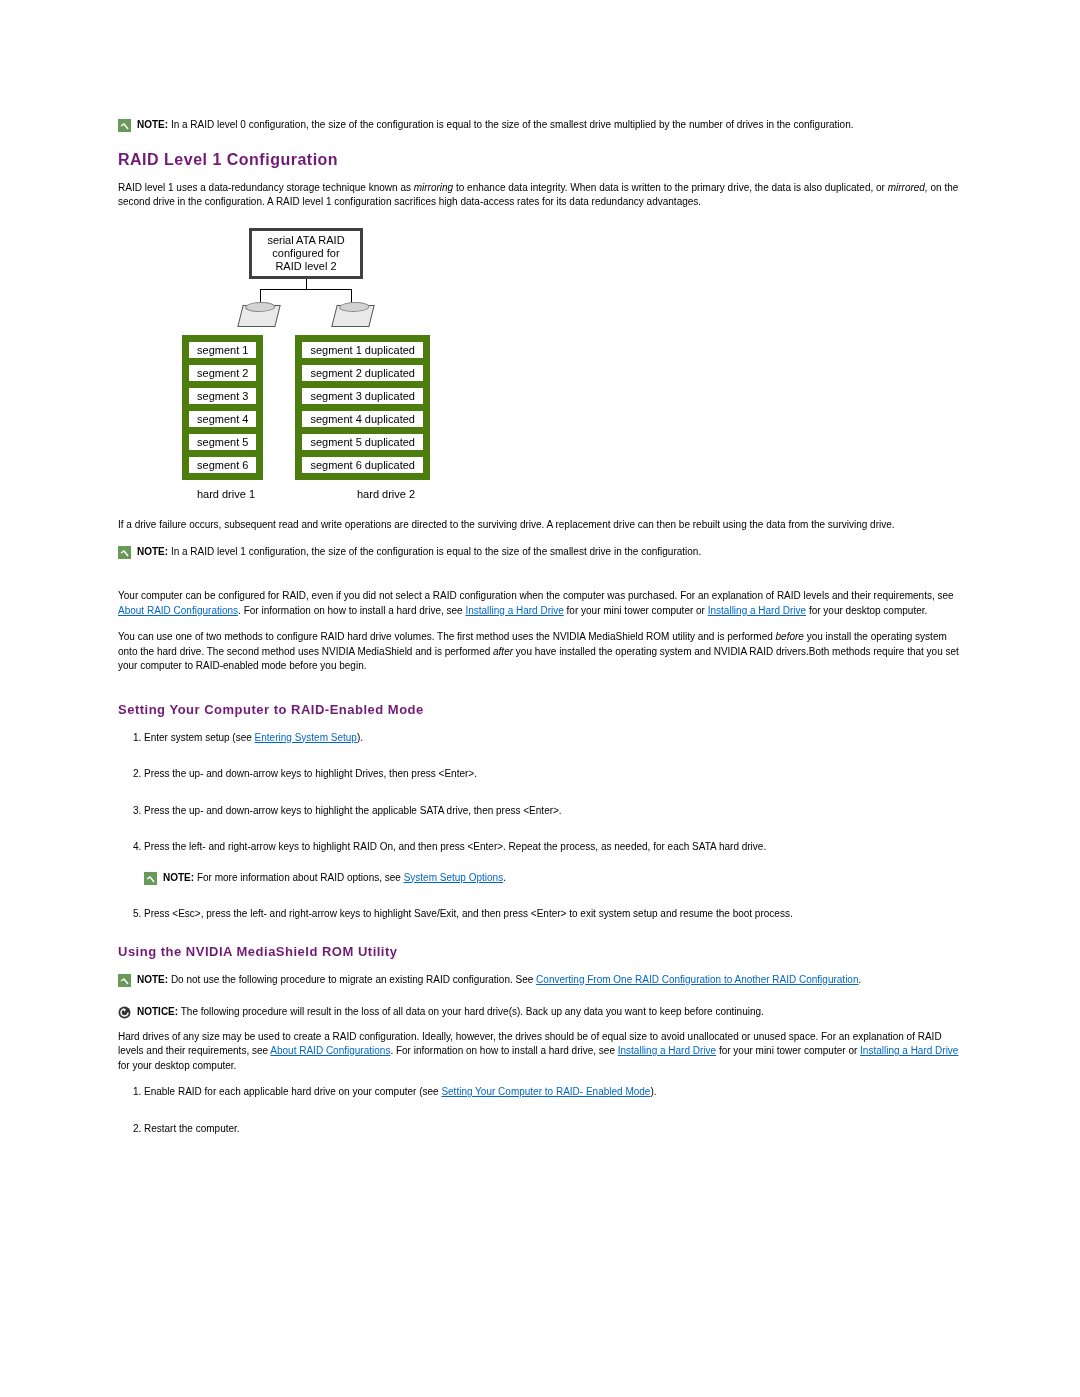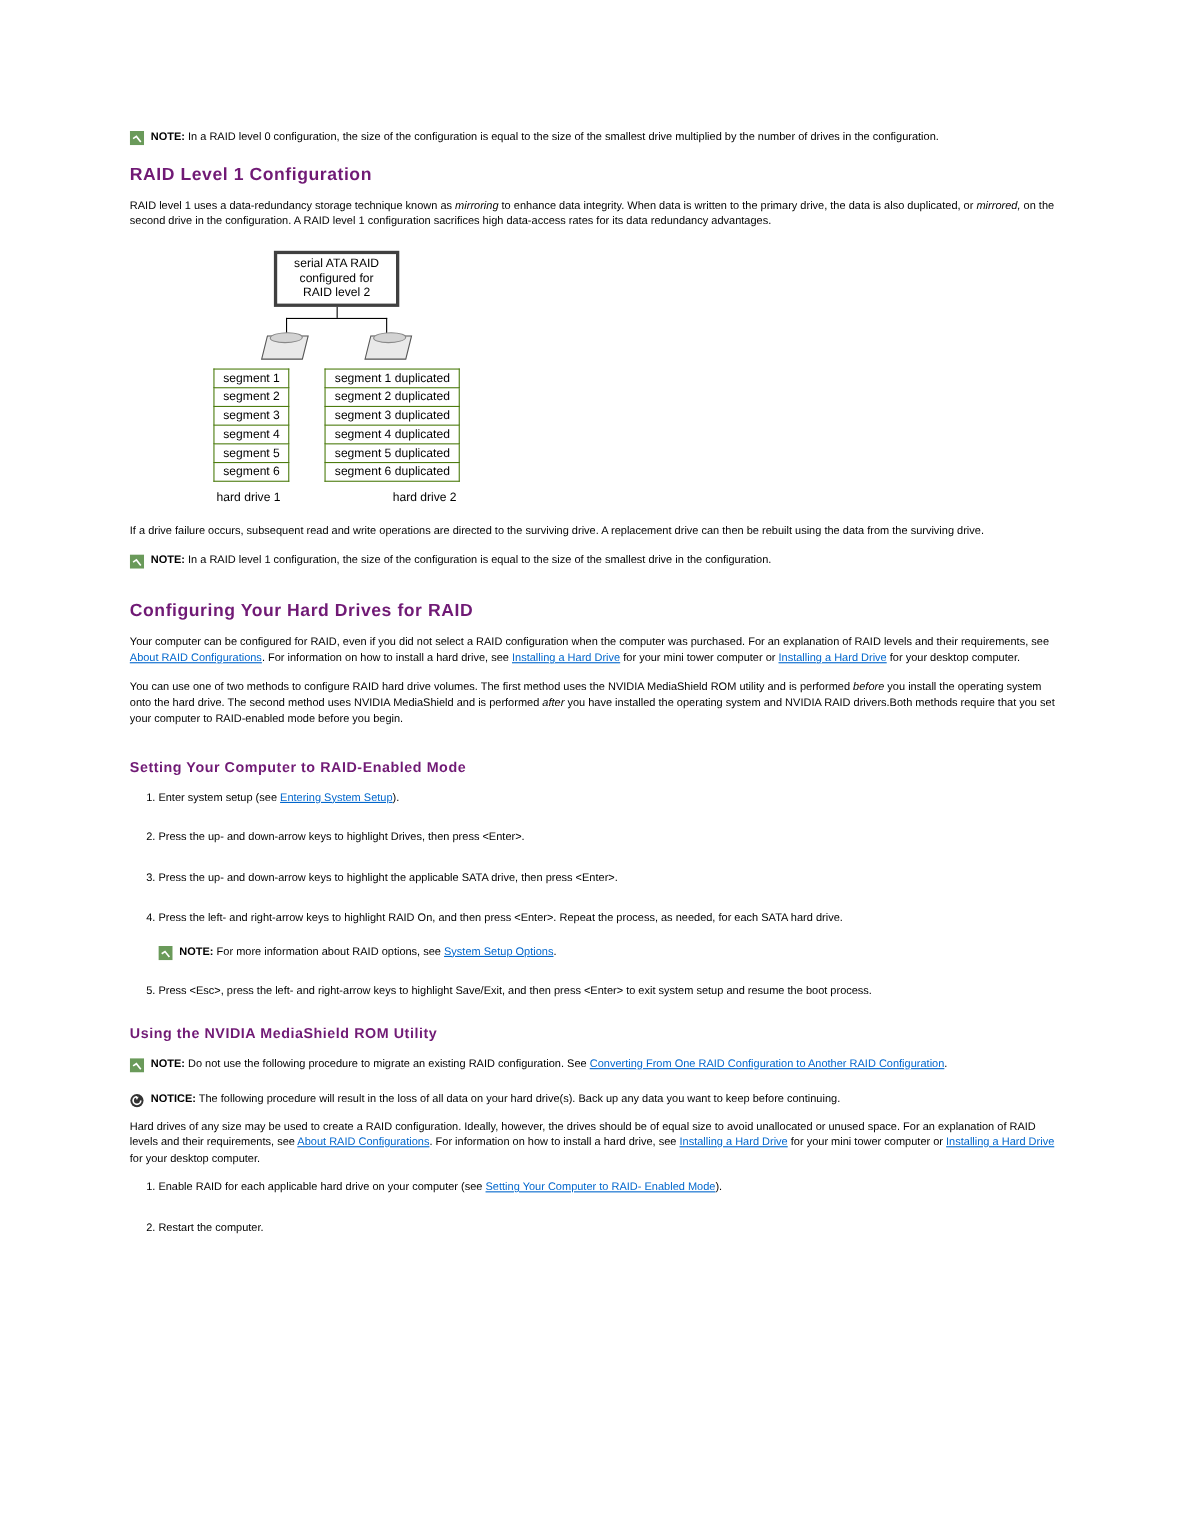--- a/index.html
+++ b/index.html
@@ -129,21 +129,21 @@
     display: flex;
     margin-top: 6px;
     gap: 32px;
     justify-content: center;
   }
   .seg-table {
     border-collapse: collapse;
     font-size: 11px;
   }
   .seg-table td {
-    border: 1px solid #4d7c0f;
+    border: 7px solid #4d7c0f;
     padding: 2px 8px;
     text-align: left;
     white-space: nowrap;
   }
   .diagram-feet {
     display: flex;
     justify-content: center;
     gap: 102px;
     margin-top: 8px;
     font-size: 11px;
@@ -244,21 +244,20 @@
           <rect x="0" y="0" width="13" height="13" fill="#6a9a5a"></rect>
           <path d="M3 7 L6 5 L10 10" stroke="#fff" stroke-width="1.5" fill="none"></path>
         </svg>
     </span>
     <span class="note-text">
       <b>NOTE:</b><span> In a RAID level 1 configuration, the size of the configuration is equal to the size of the smallest drive in the configuration.</span>
     </span>
   </div>
 
   <div style="height:12px"></div>
-  <div class="heading-blue h-large">Configuring Your Hard Drives for RAID</div>
 
   <p class="body-text">
     <span>Your computer can be configured for RAID, even if you did not select a RAID configuration when the computer was purchased. For an explanation of RAID levels and their requirements, see </span><span class="link">About RAID Configurations</span><span>. For information on how to install a hard drive, see </span><span class="link">Installing a Hard Drive</span><span> for your mini tower computer or </span><span class="link">Installing a Hard Drive</span><span> for your desktop computer.</span>
   </p>
 
   <p class="body-text">
     <span>You can use one of two methods to configure RAID hard drive volumes. The first method uses the NVIDIA MediaShield ROM utility and is performed </span><span class="italic">before</span><span> you install the operating system onto the hard drive. The second method uses NVIDIA MediaShield and is performed </span><span class="italic">after</span><span> you have installed the operating system and NVIDIA RAID drivers.Both methods require that you set your computer to RAID-enabled mode before you begin.</span>
   </p>
 
   <div class="heading-blue h-sub">Setting Your Computer to RAID-Enabled Mode</div>

